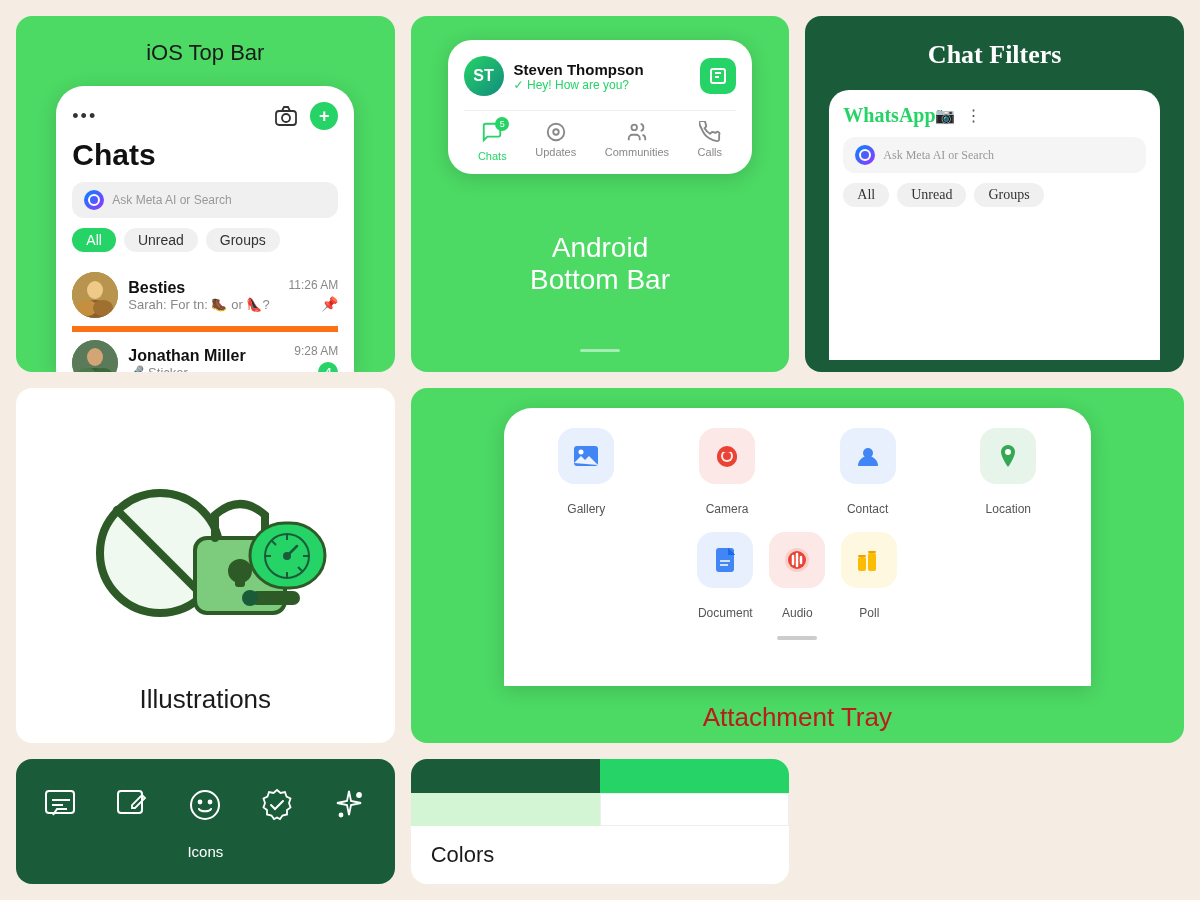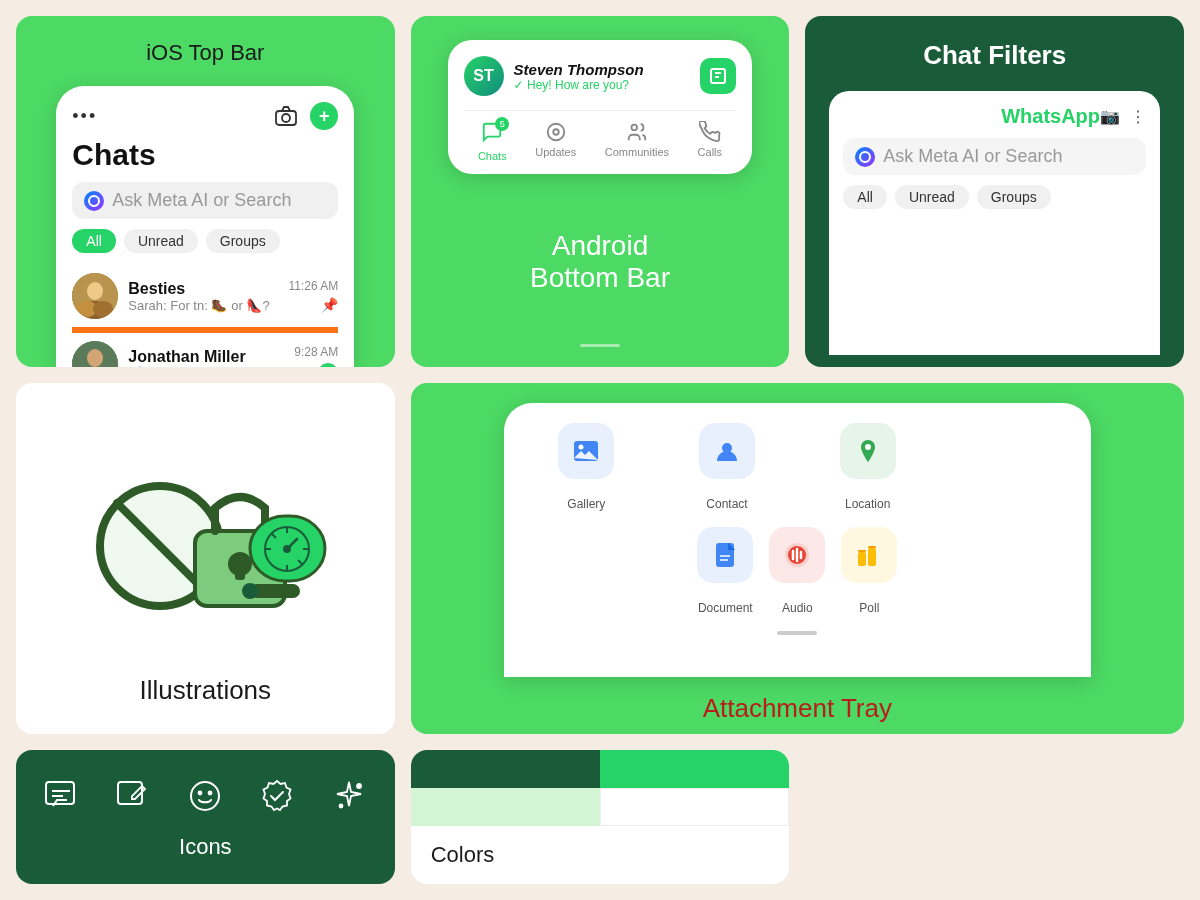--- a/index.html
+++ b/index.html
@@ -87,21 +87,21 @@
       border-radius: 50%;
       display: flex; align-items: center; justify-content: center;
       flex-shrink: 0;
     }
     .meta-icon::after {
       content: '';
       width: 8px; height: 8px;
       border: 2px solid white;
       border-radius: 50%;
     }
-    .search-text { font-size: 18px; color: #999; }
+    .search-text { font-size: 12px; color: #999; }
     .filter-pills {
       display: flex;
       gap: 8px;
       margin-bottom: 12px;
     }
     .pill {
       padding: 4px 14px;
       border-radius: 20px;
       font-size: 14px;
       font-weight: 500;
@@ -169,21 +169,21 @@
       gap: 36px;
     }
     .android-contact-info { display: flex; align-items: center; gap: 10px; }
     .android-avatar {
       width: 40px; height: 40px;
       border-radius: 50%;
       background: linear-gradient(135deg, #25d366, #128c7e);
       display: flex; align-items: center; justify-content: center;
       color: white; font-size: 16px; font-weight: 700;
     }
-    .android-name { font-size: 15px; font-weight: 600; color: #111; font-style: italic; }
+    .android-name { font-size: 15px; font-weight: 600; color: #111; }
     .android-status { font-size: 12px; color: #25d366; }
     .android-compose-btn {
       width: 36px; height: 36px;
       background: #25d366;
       border-radius: 10px;
       display: flex; align-items: center; justify-content: center;
     }
     .android-bottom-nav {
       display: flex;
       justify-content: space-around;
@@ -219,37 +219,38 @@
       border-radius: 2px;
       margin: 0 auto;
     }
 
     
     .card-filters {
       background: #1a5c3a;
       display: flex;
       flex-direction: column;
       padding: 24px 24px 12px;
+      font-family: Liberation Serif, serif;
     }
     .filters-title {
       font-size: 26px;
       color: white;
       font-weight: 600;
       margin-bottom: 20px;
       text-align: center;
     }
     .filters-phone {
       background: white;
       border-radius: 20px 20px 0 0;
       flex: 1;
       padding: 14px 14px;
     }
     .whatsapp-header {
       display: flex;
-      justify-content: flex-end;
+      justify-content: flex-start;
       align-items: center;
       margin-bottom: 10px;
     }
     .whatsapp-logo { font-size: 20px; font-weight: 700; color: #25d366; }
     .header-icons { display: flex; gap: 10px; color: #555; font-size: 16px; }
     .filters-search {
       background: #f5f5f5;
       border-radius: 12px;
       padding: 8px 12px;
       display: flex; align-items: center; gap: 8px;
@@ -271,21 +272,21 @@
       display: flex;
       gap: 28px;
       align-items: center;
       justify-content: center;
     }
     .icon-item {
       width: 44px; height: 44px;
       display: flex; align-items: center; justify-content: center;
     }
     .icons-label {
-      font-size: 22px;
+      font-size: 15px;
       color: white;
       font-weight: 500;
     }
 
     
     .card-colors {
       background: white;
       display: flex;
       flex-direction: column;
       overflow: hidden;
@@ -652,20 +653,33 @@
           <svg width="30" height="30" viewBox="0 0 30 30" fill="none">
               <rect x="3" y="5" width="24" height="20" rx="3" fill="#4285f4"></rect>
               <rect x="3" y="5" width="24" height="20" rx="3" fill="none" stroke="white" stroke-width="0"></rect>
               <circle cx="10" cy="11" r="2.5" fill="white"></circle>
               <path d="M3 22l7-7 4 4 4-4 9 9" fill="white" opacity="0.9"></path>
             </svg>
         </div>
         <span class="attachment-label">Gallery</span>
       </div>
       <div class="attachment-item">
+        <div class="attachment-icon-wrap att-camera">
+          <svg width="30" height="30" viewBox="0 0 30 30" fill="none">
+              <circle cx="15" cy="16" r="10" fill="#ea4335"></circle>
+              <rect x="3" y="10" width="24" height="16" rx="3" fill="none" stroke="#ea4335" stroke-width="0"></rect>
+              <circle cx="15" cy="15" r="10" fill="#ea4335"></circle>
+              <circle cx="15" cy="15" r="6" fill="white" opacity="0.9"></circle>
+              <circle cx="15" cy="15" r="4" fill="#ea4335"></circle>
+              <rect x="10" y="6" width="10" height="5" rx="2" fill="#ea4335"></rect>
+            </svg>
+        </div>
+        <span class="attachment-label">Camera</span>
+      </div>
+      <div class="attachment-item">
         <div class="attachment-icon-wrap att-contact">
           <svg width="30" height="30" viewBox="0 0 30 30" fill="none">
               <circle cx="15" cy="12" r="5" fill="#4285f4"></circle>
               <path d="M5 25c0-5.52 4.48-10 10-10s10 4.48 10 10" fill="#4285f4"></path>
             </svg>
         </div>
         <span class="attachment-label">Contact</span>
       </div>
       <div class="attachment-item">
         <div class="attachment-icon-wrap att-location">

